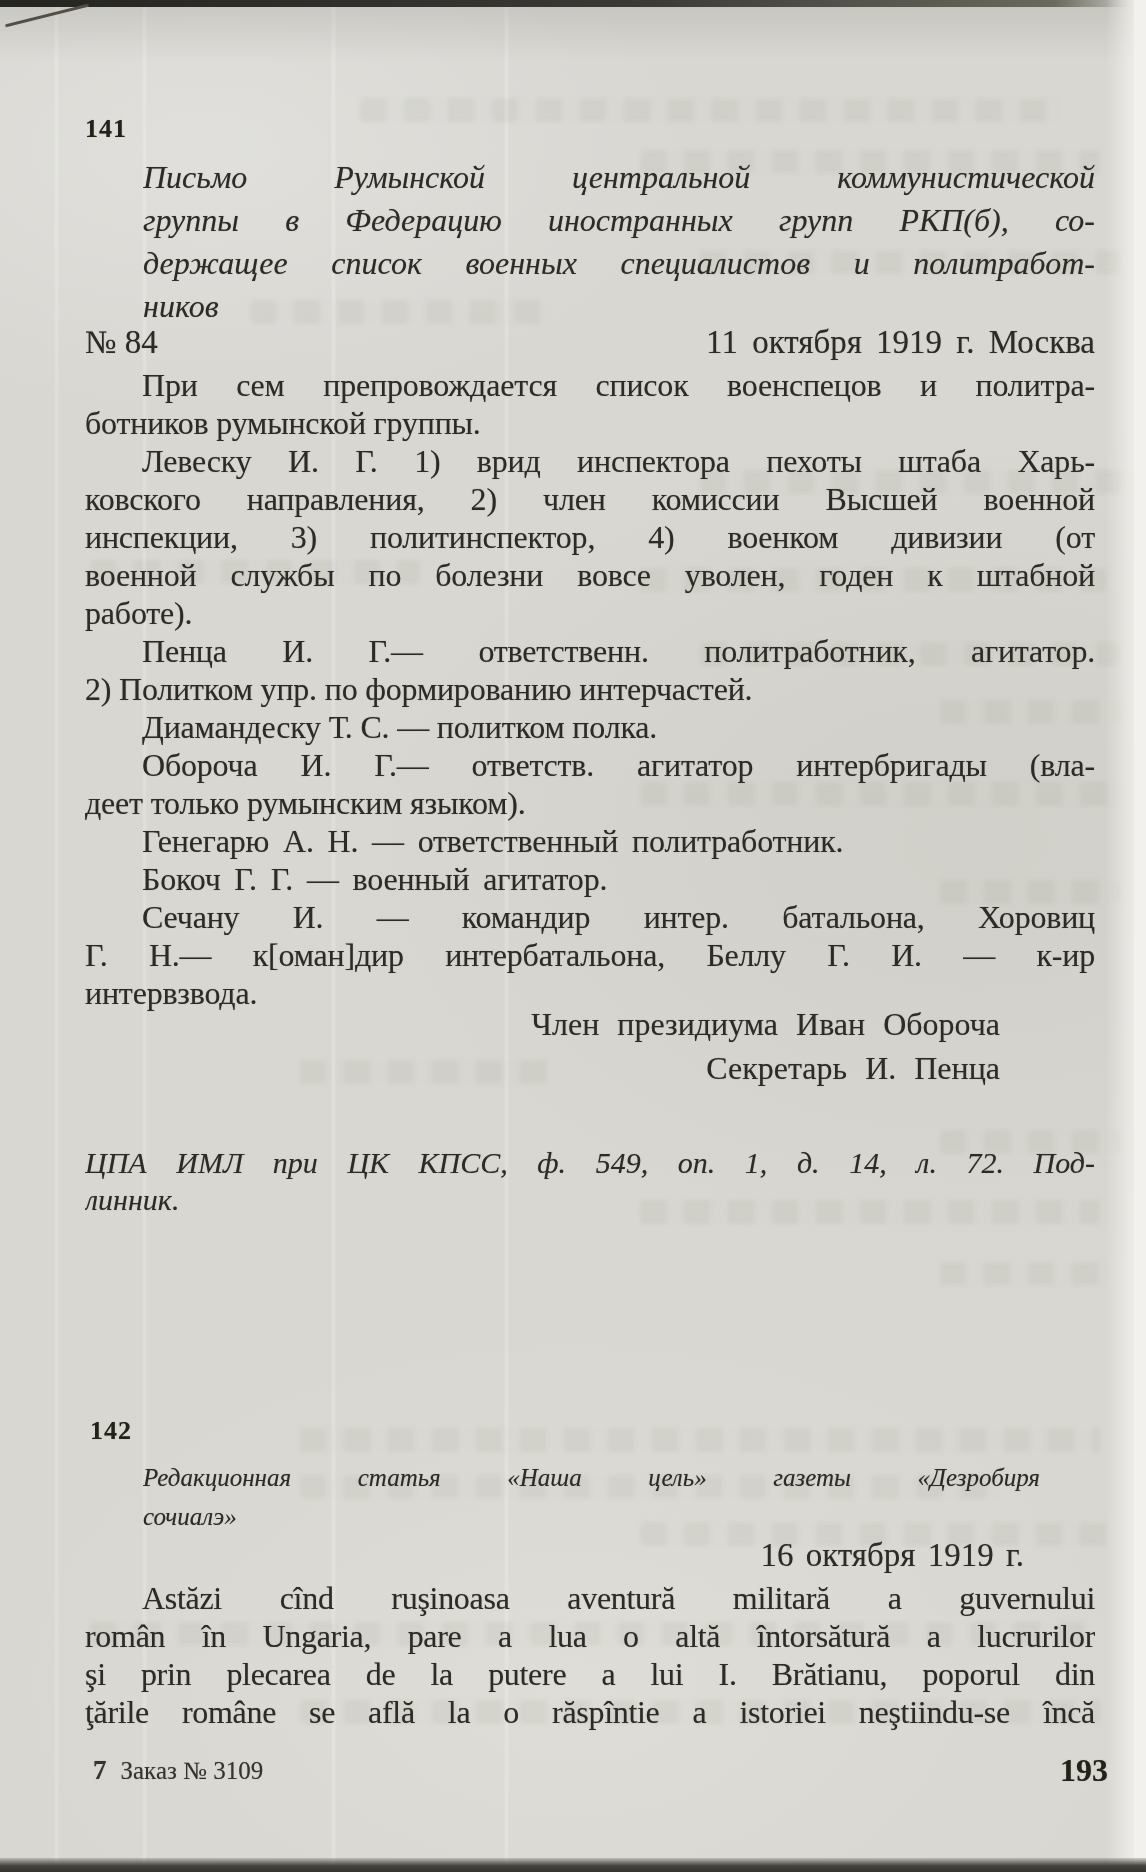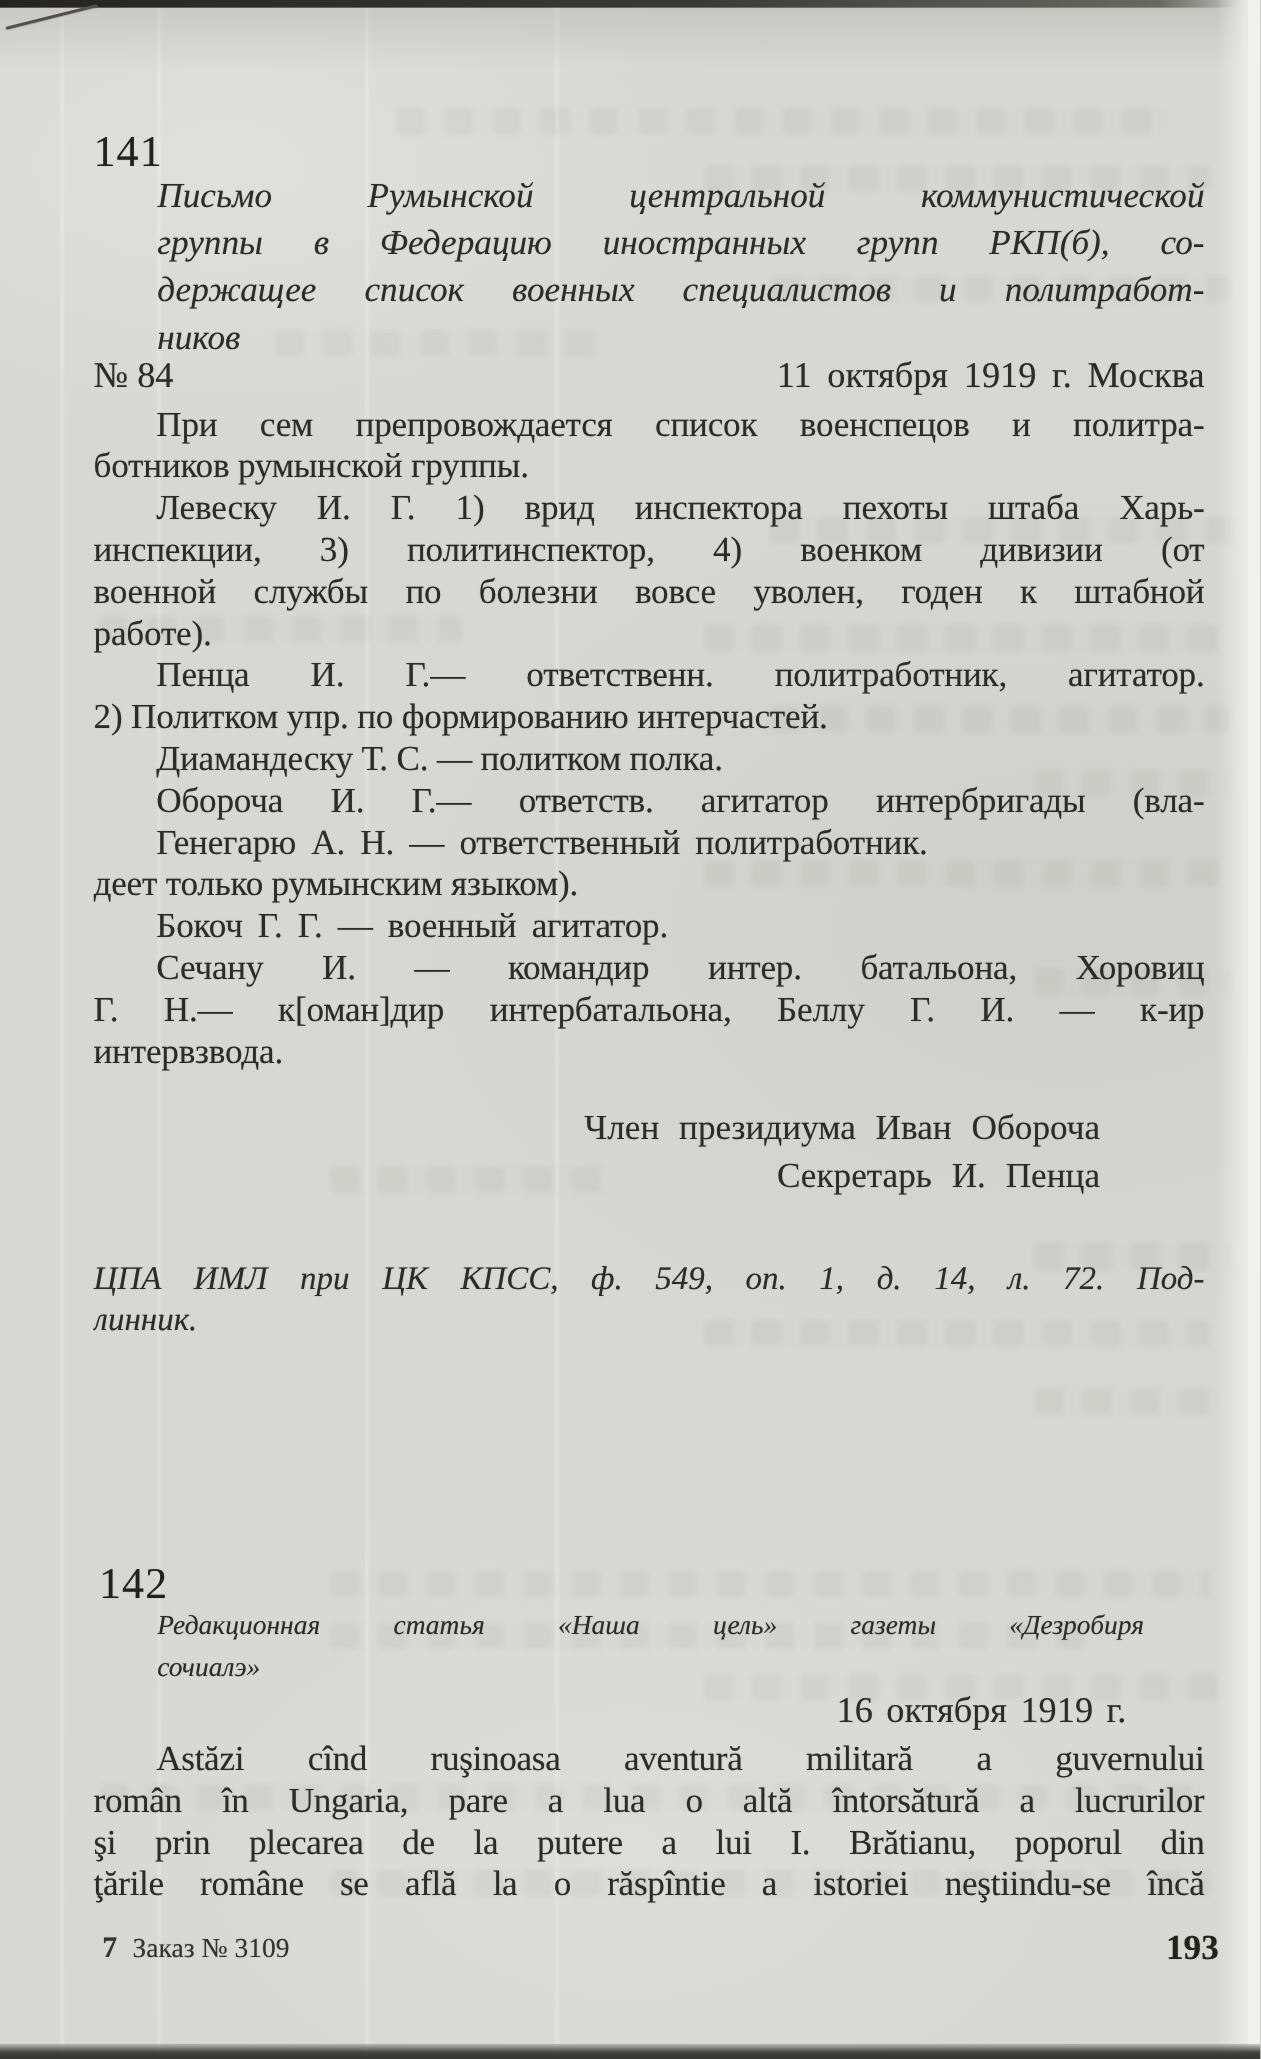--- a/index.html
+++ b/index.html
@@ -16,21 +16,21 @@
     font-family:"Liberation Serif","DejaVu Serif",serif;
     color:#2d2b26;
   }
   .txt{ text-shadow:0 0 1px rgba(45,43,38,0.38); }
   .abs{ position:absolute; }
   .line{ text-align:justify; overflow:hidden; }
   .jl{ text-align-last:justify; }
   .ind{ text-indent:57px; }
   .ws{ word-spacing:6px; }
 
-  .docnum{ font-weight:normal; font-size:40px; letter-spacing:1px; color:#232219; }
+  .docnum{ font-weight:bold; font-size:26px; letter-spacing:1px; color:#232219; }
 
   .h141{ left:143px; top:156px; width:952px; font-style:italic; font-size:32px; line-height:43px; }
   .h141 .line{ height:43px; }
 
   .numline{ left:85px; top:324px; width:1010px; display:flex; justify-content:space-between; font-size:33px; }
   .numline .date{ word-spacing:6px; }
 
   .b141{ left:85px; top:366px; width:1010px; font-size:32px; line-height:38px; letter-spacing:-0.2px; }
   .b141 .line{ height:38px; }
 
@@ -114,29 +114,30 @@
 
   <div class="abs numline txt">
     <span>№ 84</span>
     <span class="date">11 октября 1919 г. Москва</span>
   </div>
 
   <div class="abs b141 txt">
     <div class="line ind jl">При сем препровождается список военспецов и политра-</div>
     <div class="line">ботников румынской группы.</div>
     <div class="line ind jl">Левеску И. Г. 1) врид инспектора пехоты штаба Харь-</div>
+    <div class="line jl">ковского направления, 2) член комиссии Высшей военной</div>
     <div class="line jl">инспекции, 3) политинспектор, 4) военком дивизии (от</div>
     <div class="line jl">военной службы по болезни вовсе уволен, годен к штабной</div>
     <div class="line">работе).</div>
     <div class="line ind jl">Пенца И. Г.— ответственн. политработник, агитатор.</div>
     <div class="line">2) Политком упр. по формированию интерчастей.</div>
     <div class="line ind">Диамандеску Т. С. — политком полка.</div>
     <div class="line ind jl">Обороча И. Г.— ответств. агитатор интербригады (вла-</div>
+    <div class="line">деет только румынским языком).</div>
     <div class="line ind ws">Генегарю А. Н. — ответственный политработник.</div>
-    <div class="line">деет только румынским языком).</div>
     <div class="line ind ws">Бокоч Г. Г. — военный агитатор.</div>
     <div class="line ind jl">Сечану И. — командир интер. батальона, Хоровиц</div>
     <div class="line jl">Г. Н.— к[оман]дир интербатальона, Беллу Г. И. — к-ир</div>
     <div class="line">интервзвода.</div>
   </div>
 
   <div class="abs sig txt">
     <div class="line">Член президиума Иван Обороча</div>
     <div class="line">Секретарь И. Пенца</div>
   </div>

